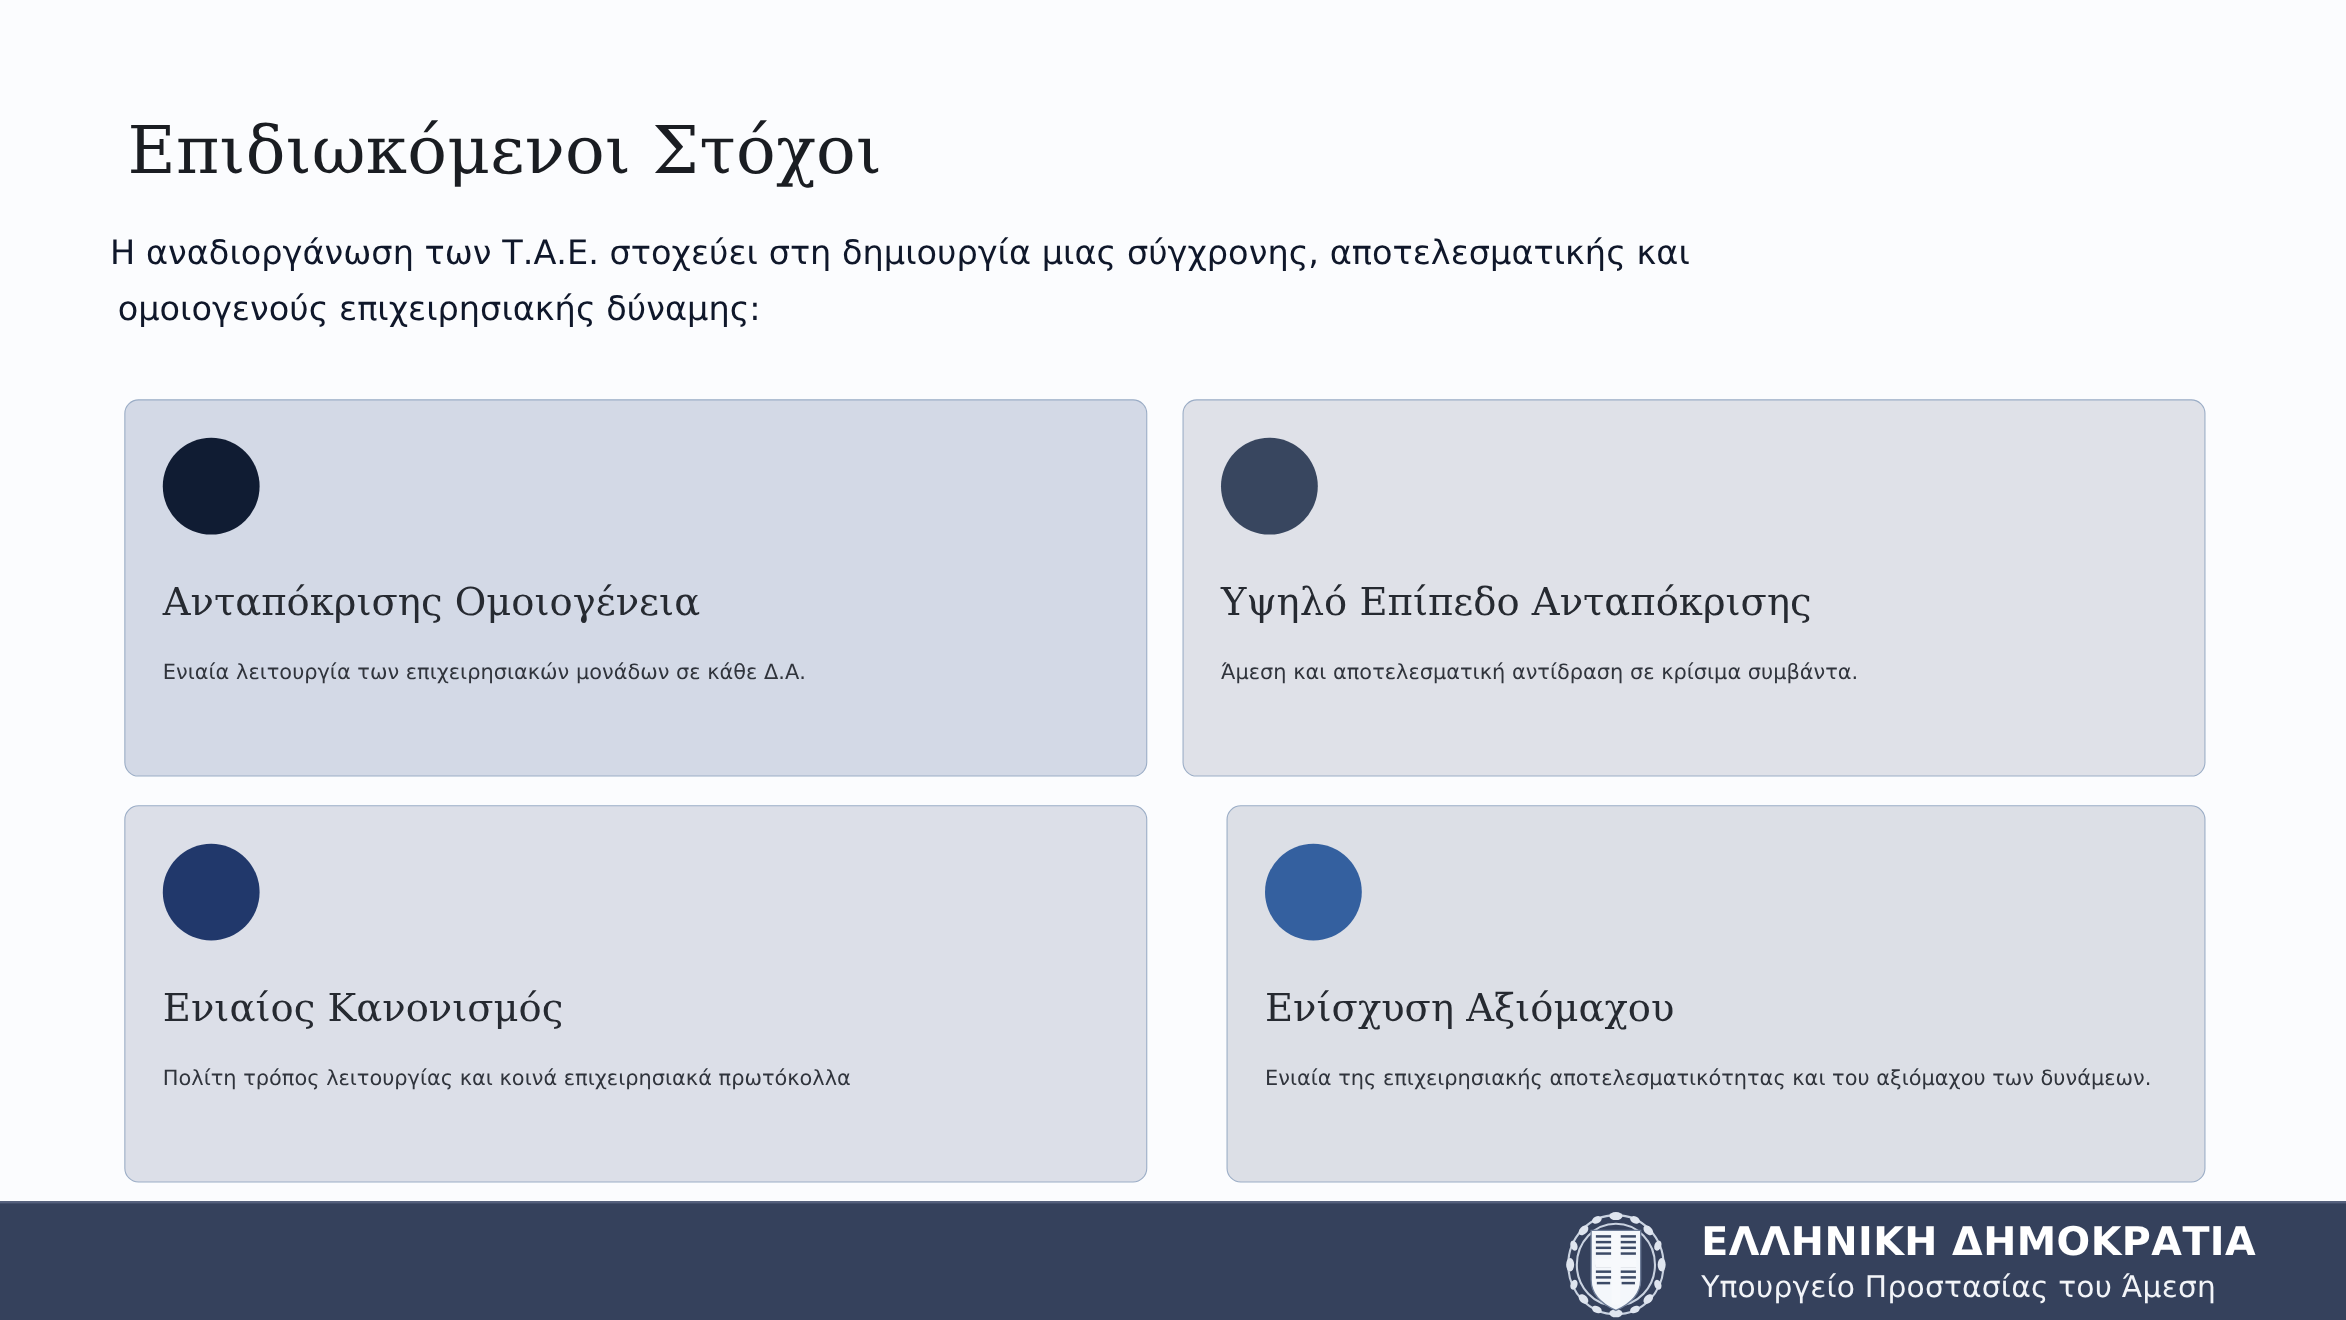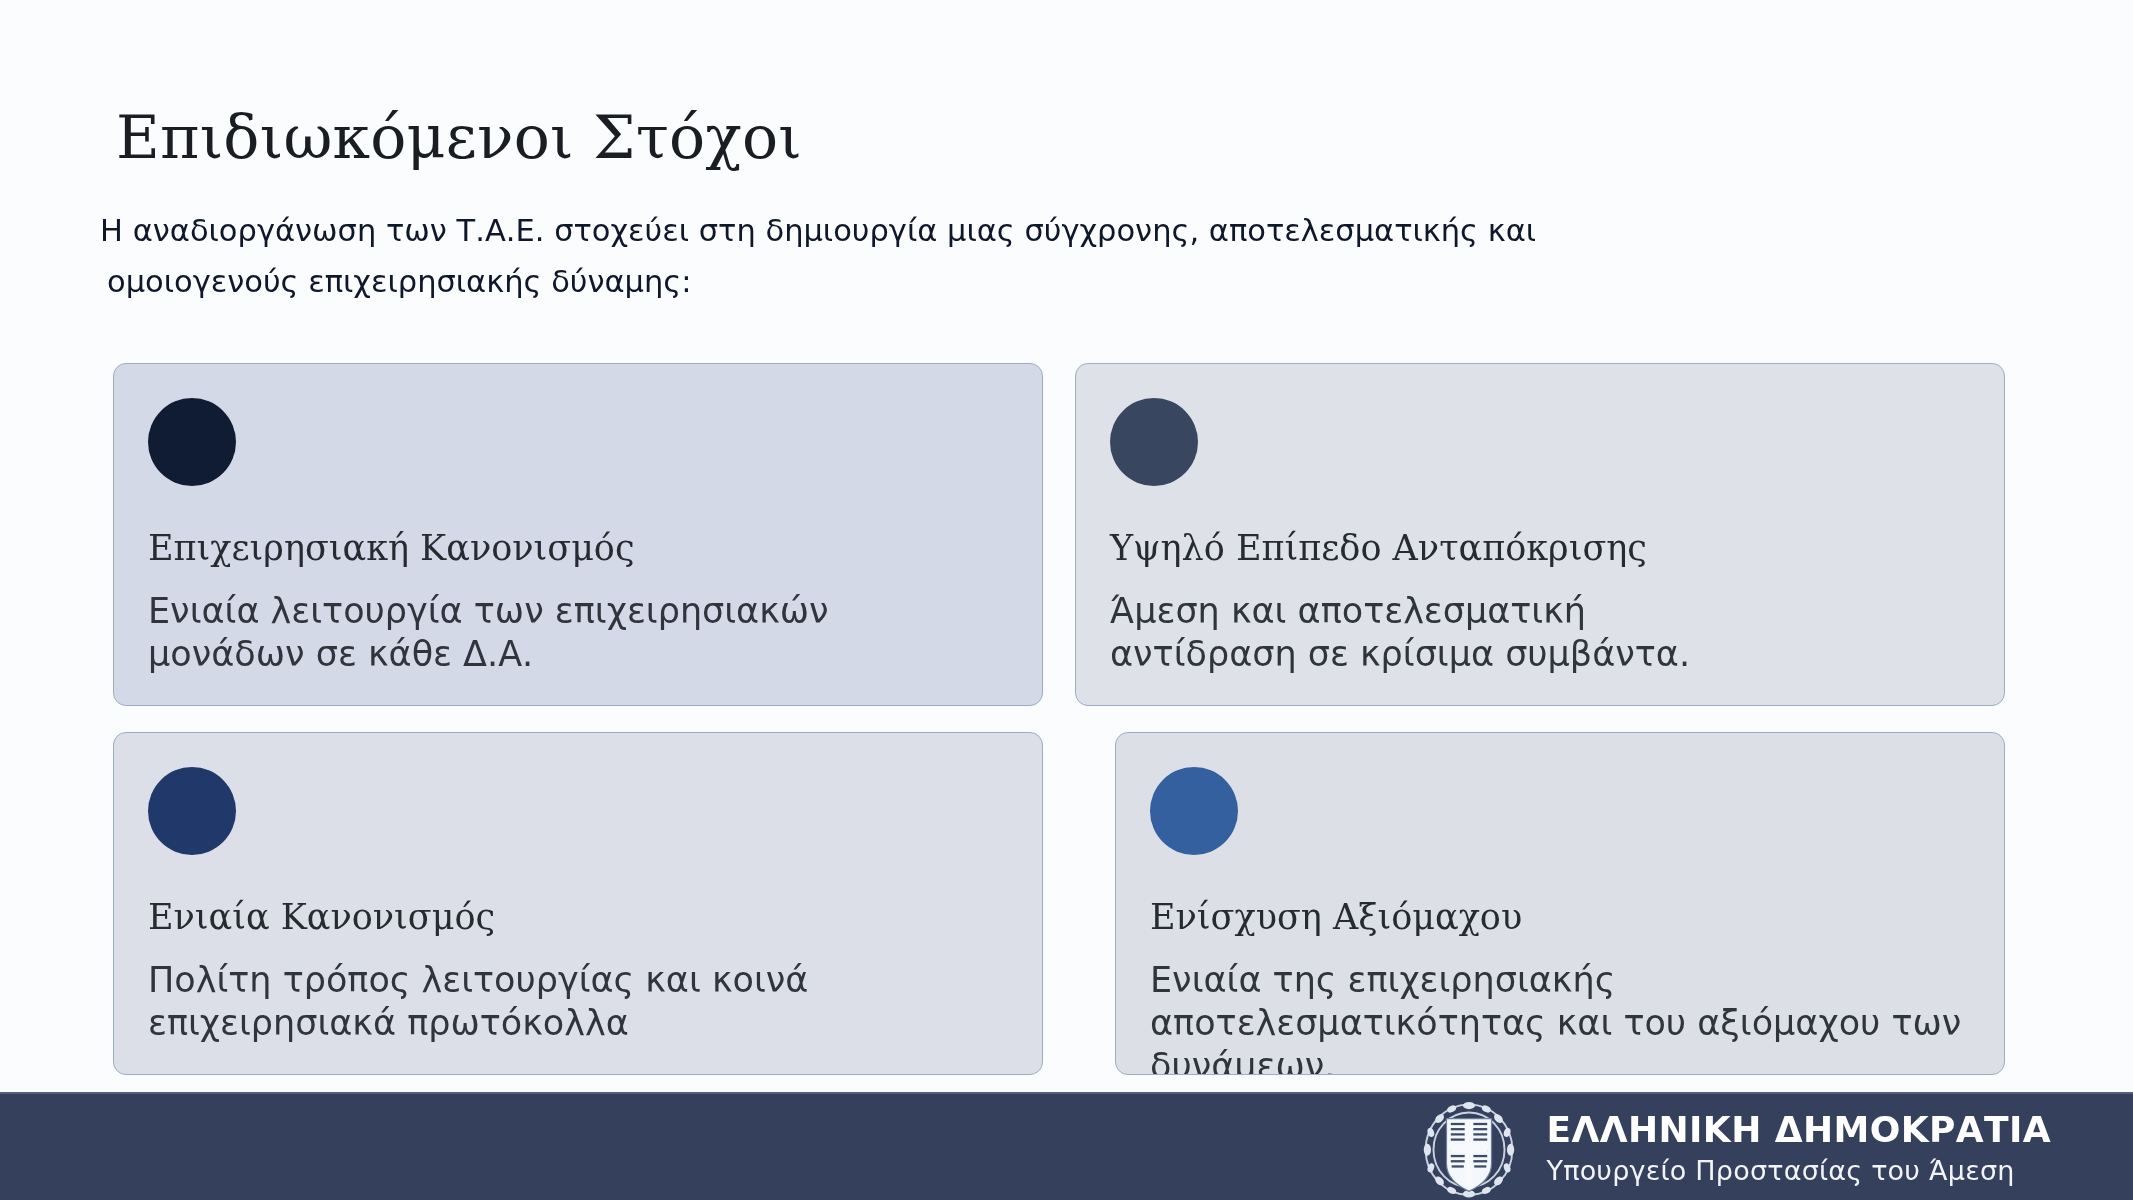--- a/index.html
+++ b/index.html
@@ -90,21 +90,21 @@
     font-size: 35px;
     font-weight: 400;
     color: #262a31;
     margin: 0 0 22px 0;
     line-height: 1.15;
     white-space: nowrap;
   }
 
   .card-desc {
     font-family: "DejaVu Sans", "Liberation Sans", sans-serif;
-    font-size: 35px;
+    font-size: 19px;
     line-height: 43px;
     color: #30343c;
     margin: 0;
     max-width: 870px;
   }
   .card-1 .card-desc { max-width: 845px; }
   .card-2 .card-desc { max-width: 640px; }
   .card-3 .card-desc { max-width: 800px; }
   .card-4 .card-desc { max-width: 830px; }
 
@@ -169,33 +169,33 @@
 
   <div class="subtitle">
     <span class="line1">Η αναδιοργάνωση των Τ.Α.Ε. στοχεύει στη δημιουργία μιας σύγχρονης, αποτελεσματικής και</span>
     <span class="line2">ομοιογενούς επιχειρησιακής δύναμης:</span>
   </div>
 
   <div class="card-grid">
 
     <div class="card card-1">
       <span class="card-dot" style="background:#101c33"></span>
-      <h2 class="card-title">Επιχειρησιακή Κανονισμός</h2>
+      <h2 class="card-title">Ανταπόκρισης Ομοιογένεια</h2>
       <p class="card-desc">Ενιαία λειτουργία των επιχειρησιακών μονάδων σε κάθε Δ.Α.</p>
     </div>
 
     <div class="card card-2">
       <span class="card-dot" style="background:#38465f"></span>
       <h2 class="card-title">Υψηλό Επίπεδο Ανταπόκρισης</h2>
       <p class="card-desc">Άμεση και αποτελεσματική αντίδραση σε κρίσιμα  συμβάντα.</p>
     </div>
 
     <div class="card card-3">
       <span class="card-dot" style="background:#21386b"></span>
-      <h2 class="card-title">Ενιαία Κανονισμός</h2>
+      <h2 class="card-title">Ενιαίος Κανονισμός</h2>
       <p class="card-desc">Πολίτη τρόπος λειτουργίας και κοινά επιχειρησιακά πρωτόκολλα</p>
     </div>
 
     <div class="card card-4">
       <span class="card-dot" style="background:#34609f"></span>
       <h2 class="card-title">Ενίσχυση Αξιόμαχου</h2>
       <p class="card-desc">Ενιαία της επιχειρησιακής αποτελεσματικότητας και του αξιόμαχου των δυνάμεων.</p>
     </div>
 
   </div>

